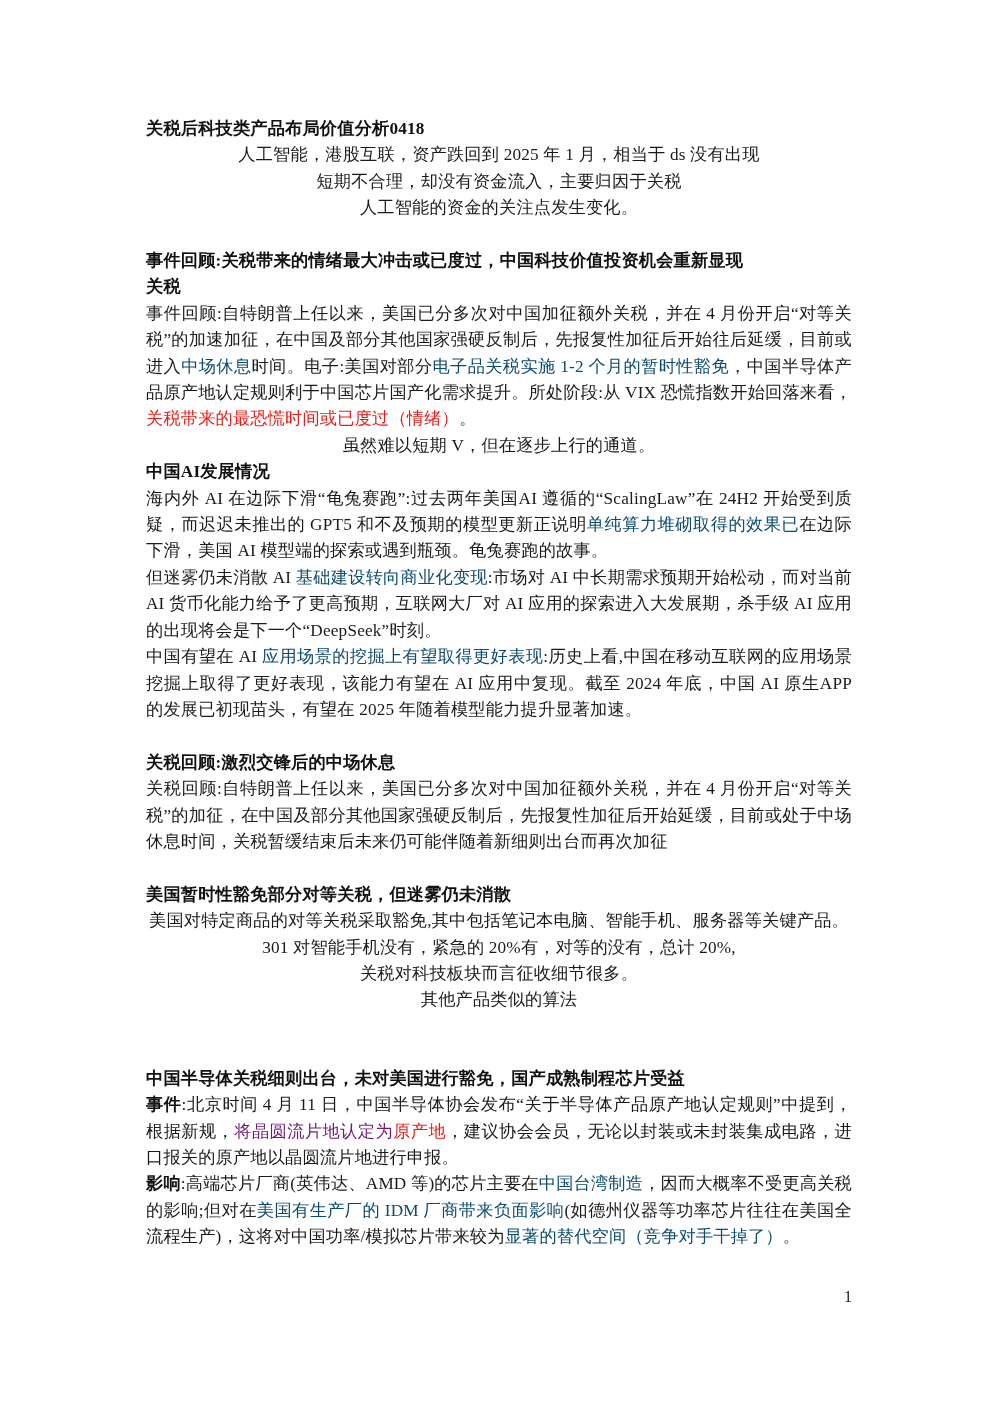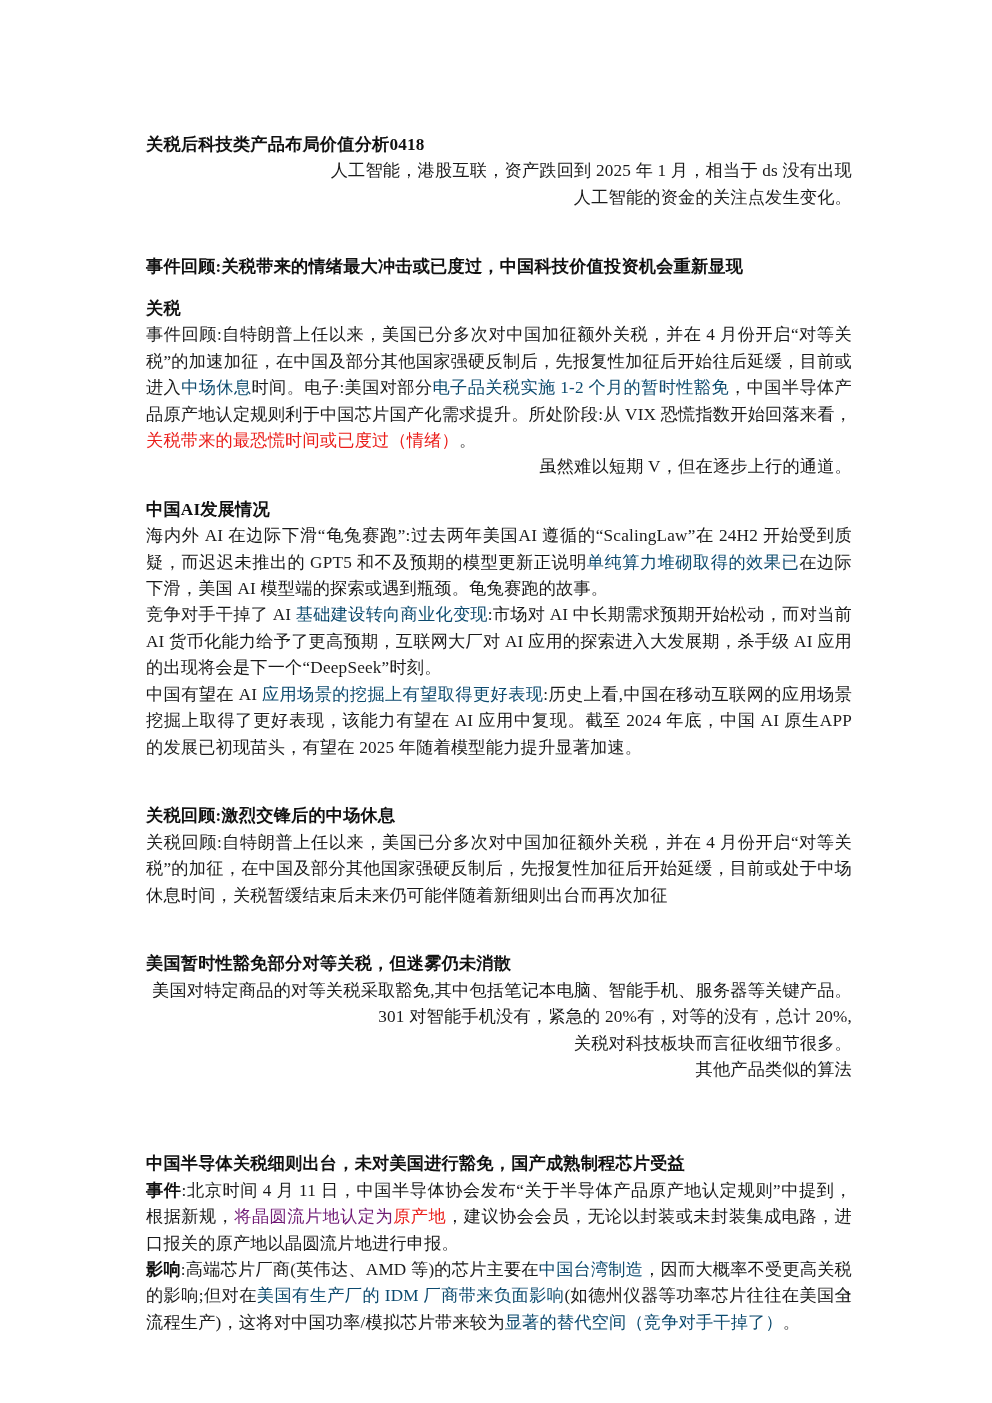--- a/index.html
+++ b/index.html
@@ -29,21 +29,20 @@
     white-space: normal;
     text-align: justify;
     text-justify: inter-character;
   }
   .heading {
     font-weight: bold;
     font-size: 17.2px;
     line-height: 26.4px;
     color: #111111;
     letter-spacing: 0.2px;
-    margin-top: 16px;
   }
   .spacer {
     height: 26.4px;
   }
   .spacer-lg {
     height: 52px;
   }
   .red {
     color: #0c4a6e;
   }
@@ -56,46 +55,47 @@
   }
   .pageno {
     position: absolute;
     right: 140px;
     top: 1288px;
     font-size: 16px;
     color: #1a1a1a;
     font-family: "Liberation Serif", "DejaVu Serif", serif;
   }
   .nowrap-block {
-    text-align: right;
+    text-align: center;
     font-family: Liberation Serif, serif;
   }
 </style>
 </head>
 <body>
 
 <div class="page">
 
   <div class="content">
 
     <div class="heading">关税后科技类产品布局价值分析0418</div>
 
     <div class="line nowrap-block">人工智能，港股互联，资产跌回到 2025 年 1 月，相当于 ds 没有出现</div>
+    <div class="line nowrap-block">短期不合理，却没有资金流入，主要归因于关税</div>
     <div class="line nowrap-block">人工智能的资金的关注点发生变化。</div>
 
     <div class="spacer"></div>
 
     <div class="heading">事件回顾:关税带来的情绪最大冲击或已度过，中国科技价值投资机会重新显现</div>
     <div class="heading">关税</div>
     <div class="line"><span>事件回顾:自特朗普上任以来，美国已分多次对中国加征额外关税，并在 4 月份开启“对等关税”的加速加征，在中国及部分其他国家强硬反制后，先报复性加征后开始往后延缓，目前或进入</span><span class="red">中场休息</span><span>时间。电子:美国对部分</span><span class="red">电子品关税实施 1-2 个月的暂时性豁免</span><span>，中国半导体产品原产地认定规则利于中国芯片国产化需求提升。所处阶段:从 VIX 恐慌指数开始回落来看，</span><span class="red-bold">关税带来的最恐慌时间或已度过（情绪）</span><span>。</span></div>
     <div class="line nowrap-block">虽然难以短期 V，但在逐步上行的通道。</div>
 
     <div class="heading">中国AI发展情况</div>
     <div class="line"><span>海内外 AI 在边际下滑“龟兔赛跑”:过去两年美国AI 遵循的“ScalingLaw”在 24H2 开始受到质疑，而迟迟未推出的 GPT5 和不及预期的模型更新正说明</span><span class="red">单纯算力堆砌取得的效果已</span><span>在边际下滑，美国 AI 模型端的探索或遇到瓶颈。龟兔赛跑的故事。</span></div>
-    <div class="line"><span>竞争对手干掉了 AI </span><span class="red">基础建设转向商业化变现</span><span>:市场对 AI 中长期需求预期开始松动，而对当前 AI 货币化能力给予了更高预期，互联网大厂对 AI 应用的探索进入大发展期，杀手级 AI 应用的出现将会是下一个“DeepSeek”时刻。</span></div>
+    <div class="line"><span>但迷雾仍未消散 AI </span><span class="red">基础建设转向商业化变现</span><span>:市场对 AI 中长期需求预期开始松动，而对当前 AI 货币化能力给予了更高预期，互联网大厂对 AI 应用的探索进入大发展期，杀手级 AI 应用的出现将会是下一个“DeepSeek”时刻。</span></div>
     <div class="line"><span>中国有望在 AI </span><span class="red">应用场景的挖掘上有望取得更好表现</span><span>:历史上看,中国在移动互联网的应用场景挖掘上取得了更好表现，该能力有望在 AI 应用中复现。截至 2024 年底，中国 AI 原生APP 的发展已初现苗头，有望在 2025 年随着模型能力提升显著加速。</span></div>
 
     <div class="spacer"></div>
 
     <div class="heading">关税回顾:激烈交锋后的中场休息</div>
     <div class="line">关税回顾:自特朗普上任以来，美国已分多次对中国加征额外关税，并在 4 月份开启“对等关税”的加征，在中国及部分其他国家强硬反制后，先报复性加征后开始延缓，目前或处于中场休息时间，关税暂缓结束后未来仍可能伴随着新细则出台而再次加征</div>
 
     <div class="spacer"></div>
 
     <div class="heading">美国暂时性豁免部分对等关税，但迷雾仍未消散</div>

